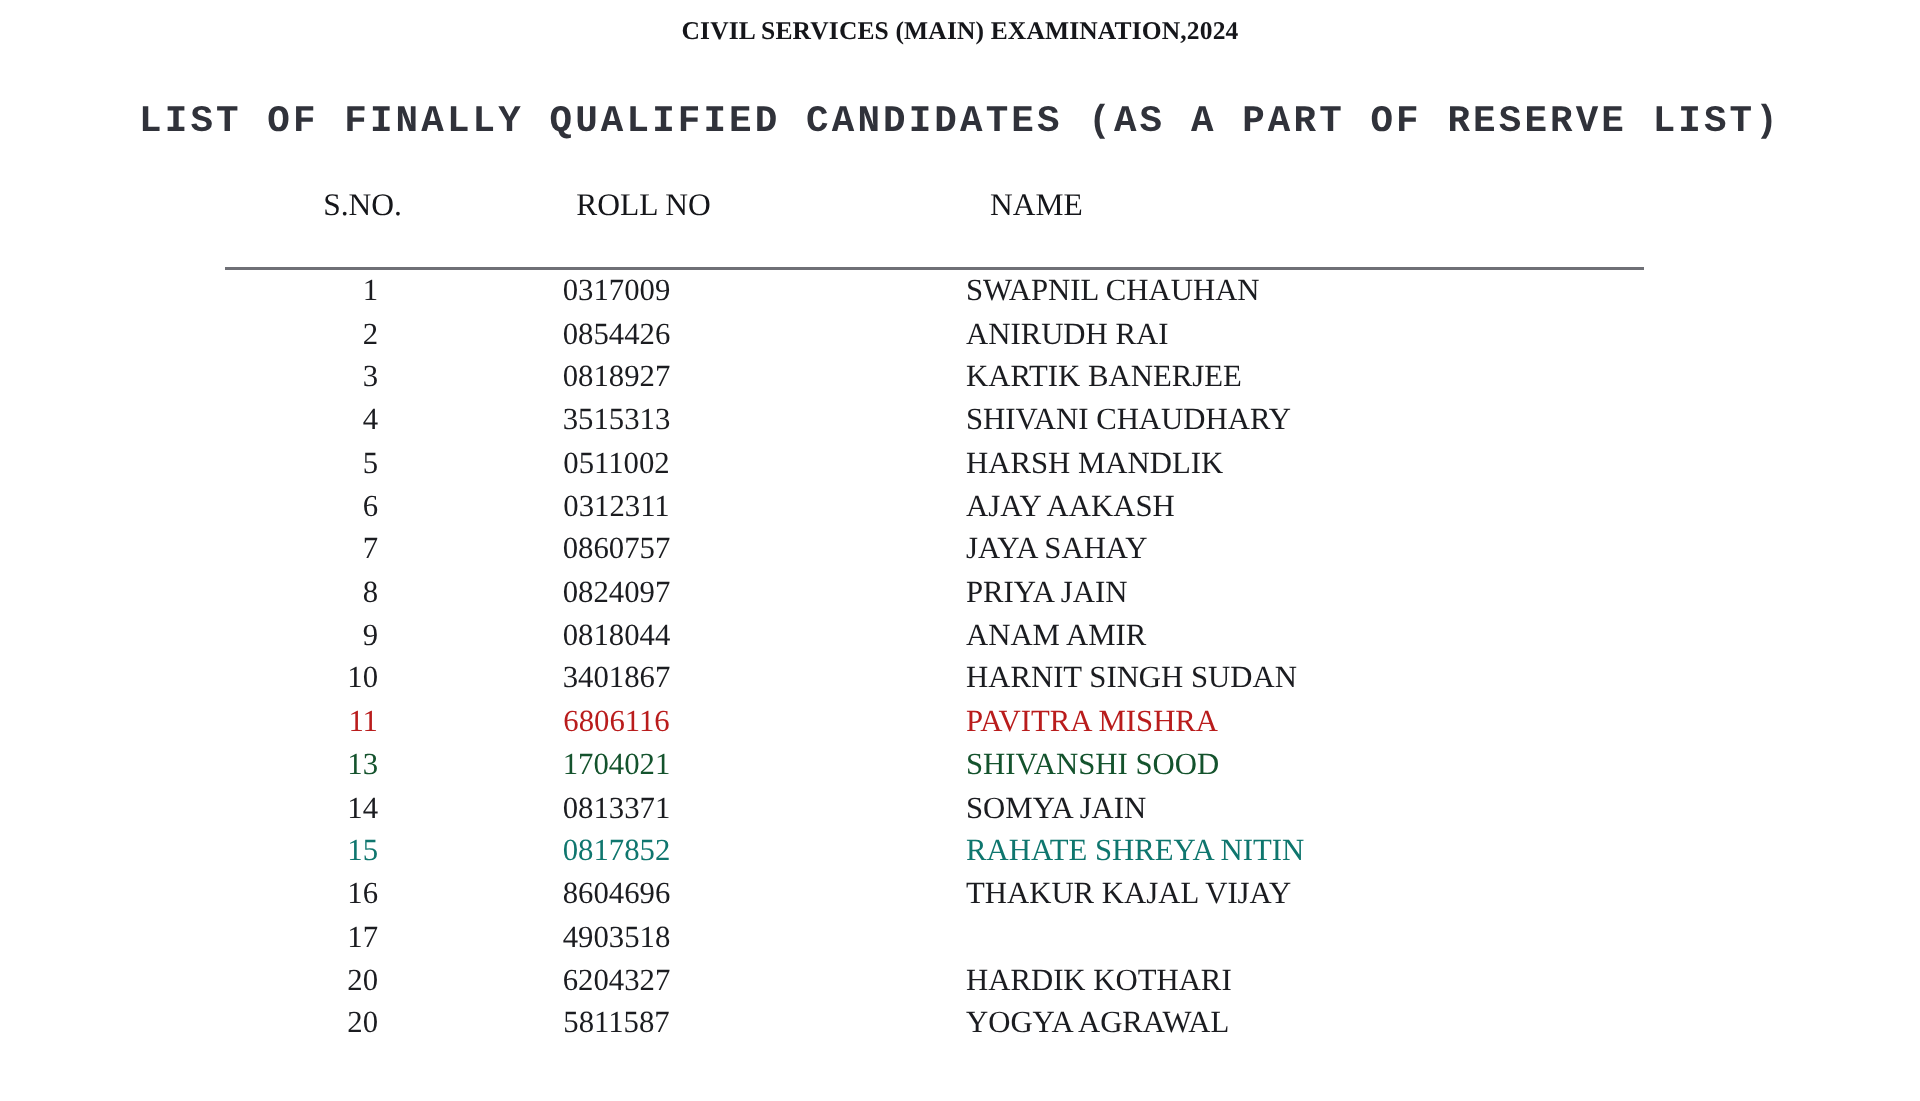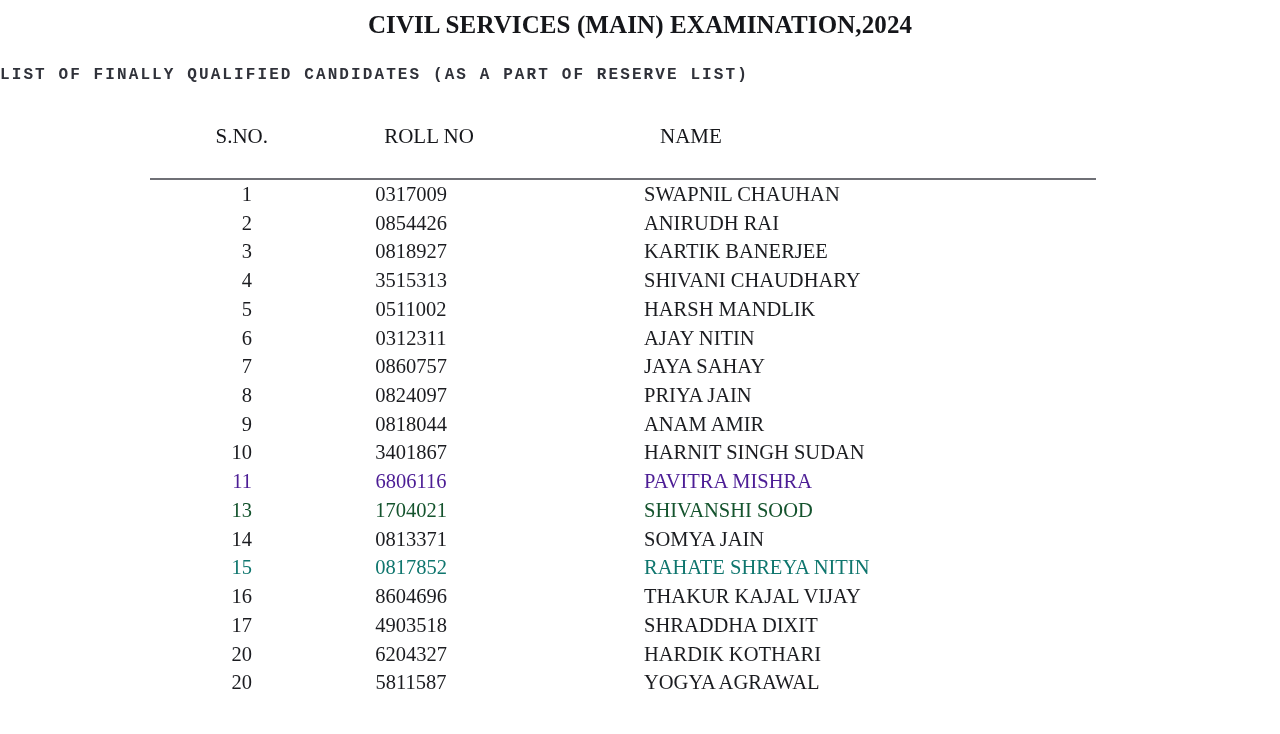--- a/index.html
+++ b/index.html
@@ -41,35 +41,36 @@
 
   
   .doc-title {
     position: absolute;
     left: 0;
     top: 11px;
     width: 1280px;
     text-align: center;
     font-family: "Liberation Serif", "DejaVu Serif", serif;
     font-weight: bold;
-    font-size: 25px;
+    font-size: 17px;
     letter-spacing: 0.1px;
     color: #15161a;
     white-space: nowrap;
   }
 
   
   .doc-subtitle {
     position: absolute;
     left: 0;
     top: 66px;
     width: 1280px;
+    text-align: center;
     font-family: "Liberation Mono", "DejaVu Sans Mono", monospace;
     font-weight: bold;
-    font-size: 16px;
+    font-size: 25px;
     letter-spacing: 2.1px;
     color: #30323a;
     white-space: nowrap;
   }
 
   
   .table {
     position: absolute;
     left: 0;
     top: 0;
@@ -164,21 +165,21 @@
           <div class="col-name">SHIVANI CHAUDHARY</div>
         </div>
         <div class="row" style="color: rgb(27, 28, 32);">
           <div class="col-sno">5</div>
           <div class="col-roll">0511002</div>
           <div class="col-name">HARSH MANDLIK</div>
         </div>
         <div class="row" style="color: rgb(27, 28, 32);">
           <div class="col-sno">6</div>
           <div class="col-roll">0312311</div>
-          <div class="col-name">AJAY NITIN</div>
+          <div class="col-name">AJAY AAKASH</div>
         </div>
         <div class="row" style="color: rgb(27, 28, 32);">
           <div class="col-sno">7</div>
           <div class="col-roll">0860757</div>
           <div class="col-name">JAYA SAHAY</div>
         </div>
         <div class="row" style="color: rgb(27, 28, 32);">
           <div class="col-sno">8</div>
           <div class="col-roll">0824097</div>
           <div class="col-name">PRIYA JAIN</div>
@@ -186,21 +187,21 @@
         <div class="row" style="color: rgb(27, 28, 32);">
           <div class="col-sno">9</div>
           <div class="col-roll">0818044</div>
           <div class="col-name">ANAM AMIR</div>
         </div>
         <div class="row" style="color: rgb(27, 28, 32);">
           <div class="col-sno">10</div>
           <div class="col-roll">3401867</div>
           <div class="col-name">HARNIT SINGH SUDAN</div>
         </div>
-        <div class="row" style="color: #4c1d95; font-family: Liberation Serif, serif;">
+        <div class="row" style="color: #b91c1c; font-family: Liberation Serif, serif;">
           <div class="col-sno">11</div>
           <div class="col-roll">6806116</div>
           <div class="col-name">PAVITRA MISHRA</div>
         </div>
         <div class="row" style="color: #14532d;">
           <div class="col-sno">13</div>
           <div class="col-roll">1704021</div>
           <div class="col-name">SHIVANSHI SOOD</div>
         </div>
         <div class="row" style="color: rgb(27, 28, 32);">
@@ -214,21 +215,20 @@
           <div class="col-name">RAHATE SHREYA NITIN</div>
         </div>
         <div class="row" style="color: rgb(27, 28, 32);">
           <div class="col-sno">16</div>
           <div class="col-roll">8604696</div>
           <div class="col-name">THAKUR KAJAL VIJAY</div>
         </div>
         <div class="row" style="color: rgb(27, 28, 32);">
           <div class="col-sno">17</div>
           <div class="col-roll">4903518</div>
-          <div class="col-name">SHRADDHA DIXIT</div>
         </div>
         <div class="row" style="color: rgb(27, 28, 32);">
           <div class="col-sno">20</div>
           <div class="col-roll">6204327</div>
           <div class="col-name">HARDIK KOTHARI</div>
         </div>
         <div class="row" style="color: rgb(27, 28, 32);">
           <div class="col-sno">20</div>
           <div class="col-roll">5811587</div>
           <div class="col-name">YOGYA AGRAWAL</div>

